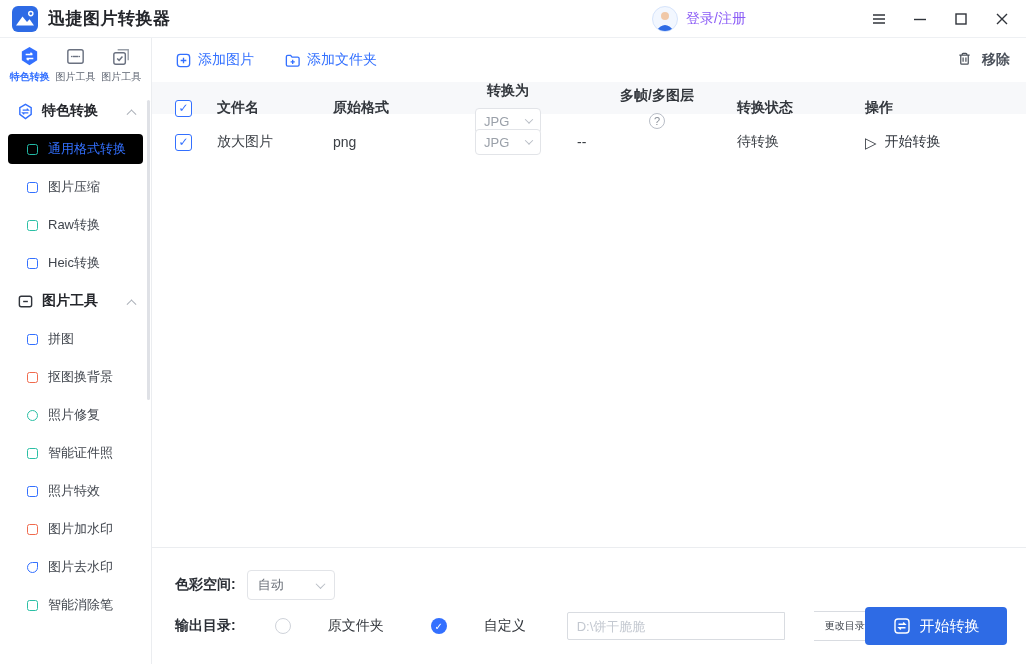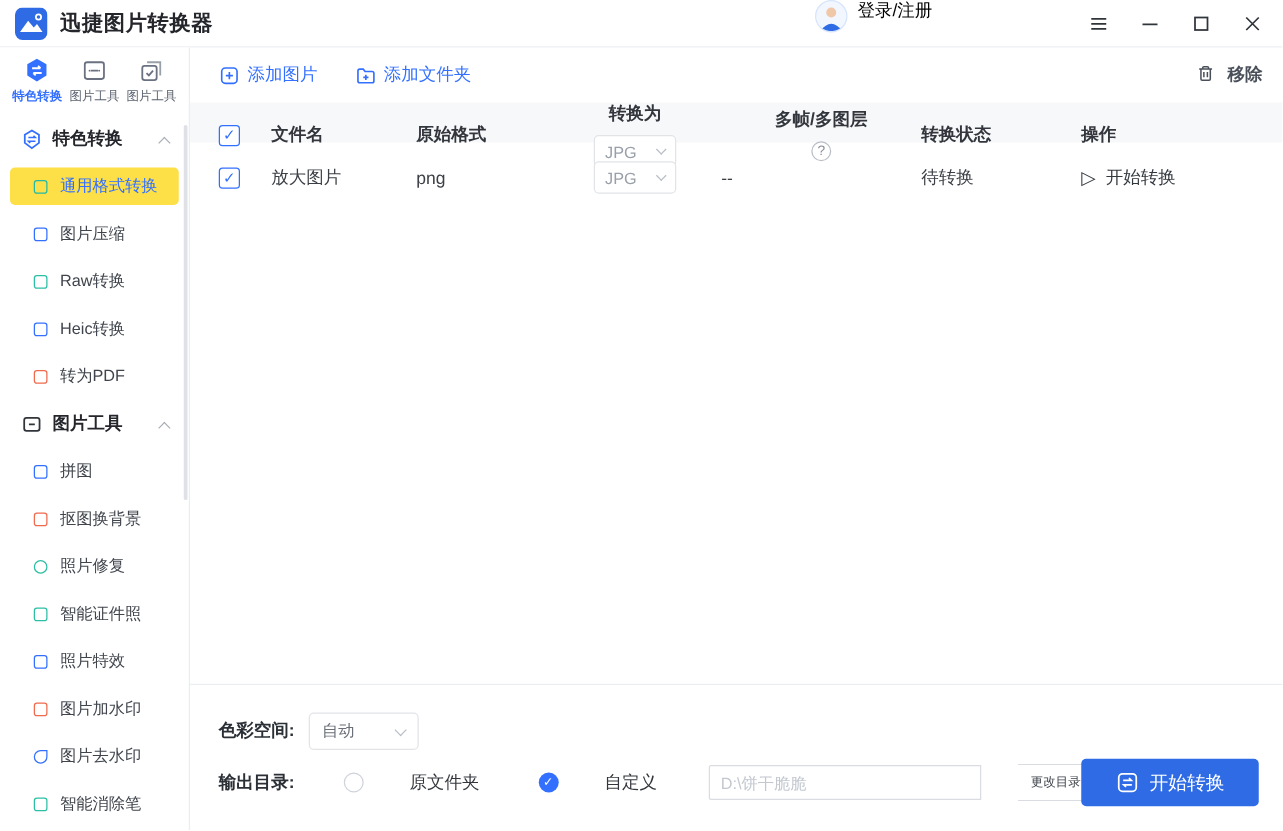--- a/index.html
+++ b/index.html
@@ -4,22 +4,22 @@
 <style>
   * { box-sizing: border-box; margin: 0; padding: 0; }
   html,body { width:1026px; height:665px; overflow:hidden; background:#fff;
     font-family:"Liberation Sans","DejaVu Sans",sans-serif; color:#333; }
 
   
   .titlebar{height:38px;border-bottom:1px solid #eef0f3;display:flex;align-items:center;
     padding:0 10px 0 12px;position:relative;background:#fff;}
   .logo{width:26px;height:26px;flex-shrink:0;display:flex;}
   .apptitle{font-size:17px;font-weight:700;color:#24262b;margin-left:10px;letter-spacing:.5px;}
-  .account{position:absolute;left:652px;top:0;height:37px;display:flex;gap:8px;
-    font-size:14px;color:#000000;cursor:pointer;}
+  .account{position:absolute;left:652px;top:0;height:37px;display:flex;align-items:center;gap:8px;
+    font-size:14px;color:#8b5cf6;cursor:pointer;}
   .avatar{width:26px;height:26px;border-radius:50%;background:#f2f7ff;border:1px solid #d6e4fb;
     overflow:hidden;display:flex;align-items:flex-end;justify-content:center;}
   .winctrls{margin-left:auto;display:flex;align-items:center;gap:25px;padding-right:6px;}
   .wbtn{width:16px;height:16px;display:flex;align-items:center;justify-content:center;cursor:pointer;}
 
   
   .app{display:flex;height:626px;}
   .sidebar{width:152px;flex-shrink:0;border-right:1px solid #ebedf0;position:relative;background:#fff;}
   .main{flex:1;display:flex;flex-direction:column;position:relative;}
 
@@ -29,21 +29,21 @@
     font-size:10px;color:#5c6370;cursor:pointer;}
   .tab.active{color:#3370ff;font-weight:700;}
 
   
   .nav{padding-top:8px;font-size:13px;}
   .sec{display:flex;align-items:center;gap:8px;height:30px;margin:8px 8px 0;padding:0 8px 0 9px;
     font-size:14px;font-weight:700;color:#24262b;cursor:pointer;}
   .sec:first-child{margin-top:0;}
   .item{display:flex;align-items:center;gap:10px;height:30px;margin:8px 8px 0;padding:0 6px 0 19px;
     color:#40454d;border-radius:4px;cursor:pointer;white-space:nowrap;}
-  .item.active{background:#fde047;color:#3370ff;font-family:Liberation Serif, serif;}
+  .item.active{background:#000000;color:#3370ff;font-family:Liberation Serif, serif;}
   .si{flex-shrink:0;width:11px;height:11px;border:1.7px solid;border-radius:2.5px;}
   .caret{width:7px;height:7px;border-right:1.5px solid #a8adb6;border-bottom:1.5px solid #a8adb6;
     display:inline-block;transform:rotate(45deg) translate(-1px,-1px);}
   .caret.up{transform:rotate(-135deg) translate(-2px,-2px);margin-left:auto;}
   .sb-thumb{position:absolute;right:1px;top:62px;width:3px;height:300px;background:#dfe1e6;border-radius:2px;}
 
   
   .toolbar{height:44px;display:flex;align-items:center;padding:0 16px 0 23px;gap:30px;}
   .tb-btn{display:flex;align-items:center;gap:6px;color:#3370ff;font-size:14px;cursor:pointer;}
   .tb-remove{margin-left:auto;display:flex;align-items:flex-start;gap:10px;color:#4a505a;font-size:14px;cursor:pointer;font-weight:bold;}
@@ -190,24 +190,20 @@
         <span>图片压缩</span>
       </div>
       <div class="item">
         <i class="si" style="border-color:#2bbfa4"></i>
         <span>Raw转换</span>
       </div>
       <div class="item">
         <i class="si" style="border-color:#3370ff"></i>
         <span>Heic转换</span>
       </div>
-      <div class="item">
-        <i class="si" style="border-color:#f06a4d"></i>
-        <span>转为PDF</span>
-      </div>
 
       <div class="sec">
         <svg viewBox="0 0 18 18" width="17" height="17" fill="none">
           <rect x="2.5" y="3.5" width="13" height="11" rx="2" stroke="#30343b" stroke-width="1.5"></rect>
           <path d="M6.5 9h5" stroke="#30343b" stroke-width="1.5"></path>
         </svg>
         <span>图片工具</span>
         <i class="caret up"></i>
       </div>
       <div class="item">

